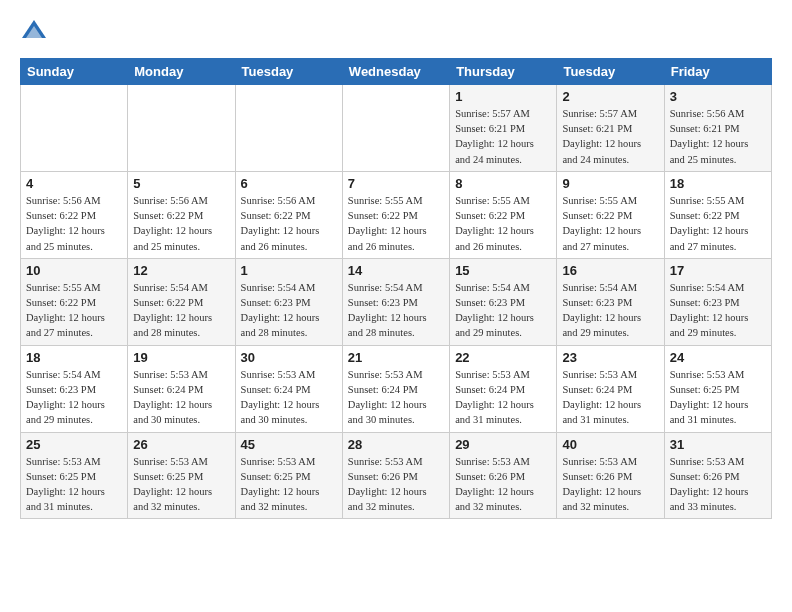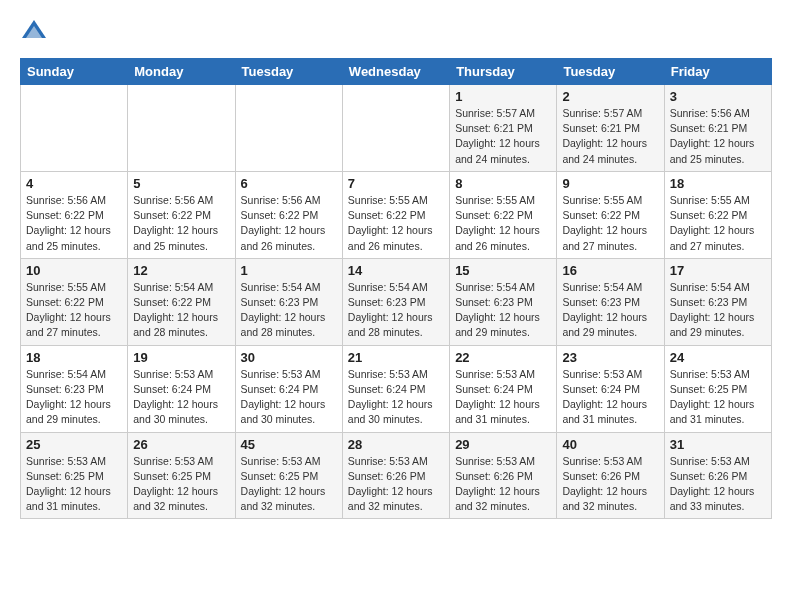--- a/index.html
+++ b/index.html
@@ -89,20 +89,21 @@
       font-size: 13px;
       font-weight: bold;
       color: #222;
       display: block;
       margin-bottom: 2px;
     }
     .day-info {
       font-size: 10.5px;
       color: #333;
       line-height: 1.45;
+      font-family: Liberation Serif, serif;
     }
     .empty-cell {
       background: #fff !important;
     }
   </style>
 </head>
 <body>
 
 <div class="page">
   <div class="header">

